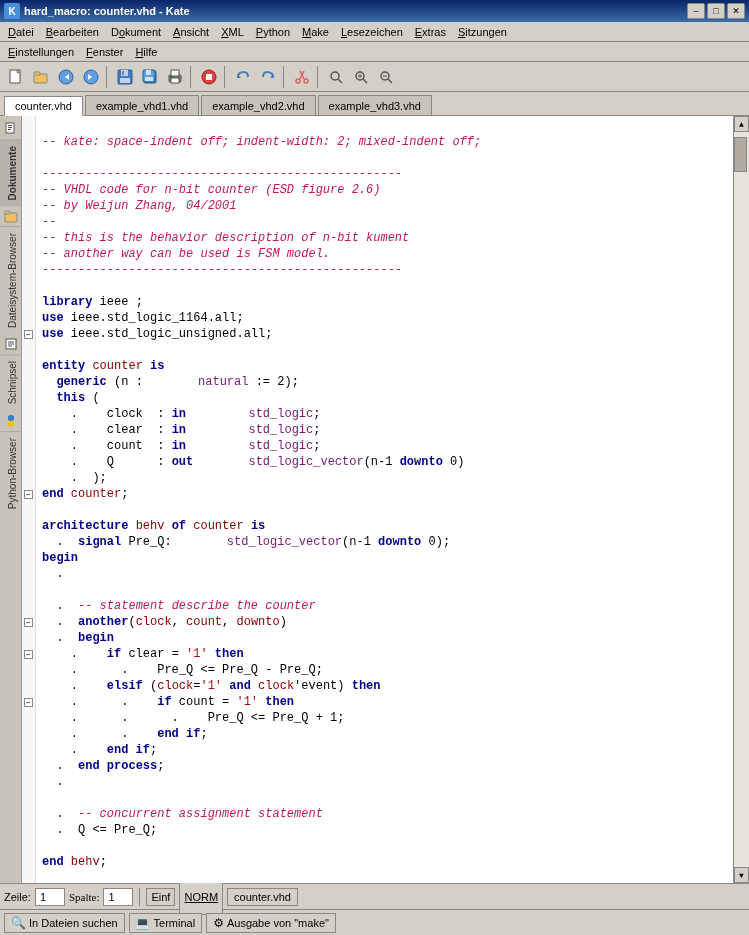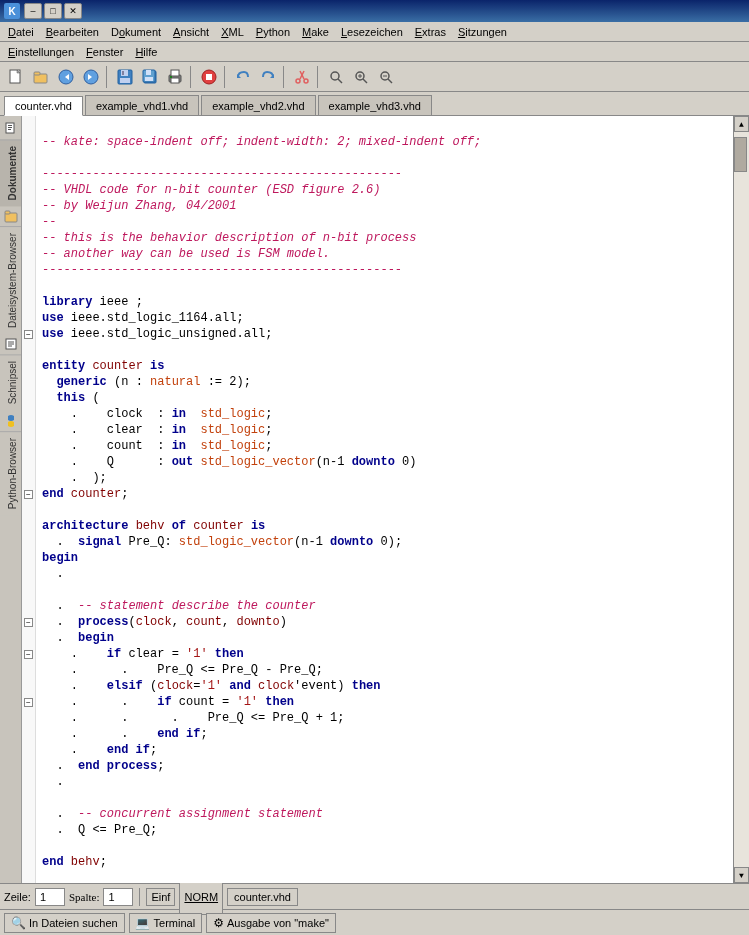--- a/index.html
+++ b/index.html
@@ -186,21 +186,21 @@
       top: 10px;
       width: 13px;
       height: 40px;
       background: #b0aaa0;
       border: 1px solid #888;
       cursor: pointer;
     }
 
     
     .kw { color: #00008b; font-weight: bold; }
-    .type { color: #c2410c; }
+    .type { color: #701a75; margin-left: 48px; }
     .comment { color: #be185d; font-style: italic; }
     .string { color: #a31515; }
     .signal { color: #800000; }
 
     
     #status-bar {
       height: 26px;
       background: #d4d0c8;
       border-top: 1px solid #888;
       display: flex;
@@ -270,20 +270,21 @@
       display: flex; align-items: center; justify-content: center;
     }
   </style>
 </head>
 <body>
 
 <div id="title-bar">
   <div class="title-icon">
     <span style="font-weight:bold;font-size:10px;color:white;">K</span>
   </div>
+  <span class="title-text">hard_macro: counter.vhd - Kate</span>
   <div class="win-buttons">
     <div class="win-btn">–</div>
     <div class="win-btn">□</div>
     <div class="win-btn close">✕</div>
   </div>
 </div>
 
 <div id="menu-bar">
   <div class="menu-item"><span class="underline">D</span>atei</div>
   <div class="menu-item"><span class="underline">B</span>earbeiten</div>
@@ -526,21 +527,21 @@
       <div style="height:16px;"></div>
     </div>
 
     <div id="code-content" style="flex:1; overflow-y:auto; overflow-x:auto; padding:2px 6px; line-height:16px; font-size:12px; font-family:'Courier New',monospace; white-space:pre; background:white; color:#000;">
 <span class="comment">-- kate: space-indent off; indent-width: 2; mixed-indent off;</span>
 
 <span class="comment">--------------------------------------------------</span>
 <span class="comment">-- VHDL code for n-bit counter (ESD figure 2.6)</span>
 <span class="comment">-- by Weijun Zhang, 04/2001</span>
 <span class="comment">--</span>
-<span class="comment">-- this is the behavior description of n-bit process</span>
+<span class="comment">-- this is the behavior description of n-bit kument</span>
 <span class="comment">-- another way can be used is FSM model.</span>
 <span class="comment">--------------------------------------------------</span>
 
 <span class="kw">library</span> ieee ;
 <span class="kw">use</span> ieee.std_logic_1164.all;
 <span class="kw">use</span> ieee.std_logic_unsigned.all;
 
 <span class="kw">entity</span> <span class="signal">counter</span> <span class="kw">is</span>
   <span class="kw">generic</span> (n : <span class="type">natural</span> := 2);
   <span class="kw">this</span> (
@@ -550,21 +551,21 @@
     .    Q      : <span class="kw">out</span> <span class="type">std_logic_vector</span>(n-1 <span class="kw">downto</span> 0)
     .  );
 <span class="kw">end</span> <span class="signal">counter</span>;
 
 <span class="kw">architecture</span> <span class="signal">behv</span> <span class="kw">of</span> <span class="signal">counter</span> <span class="kw">is</span>
   .  <span class="kw">signal</span> Pre_Q: <span class="type">std_logic_vector</span>(n-1 <span class="kw">downto</span> 0);
 <span class="kw">begin</span>
   .
 
   .  <span class="comment">-- statement describe the counter</span>
-  .  <span class="kw">process</span>(<span class="signal">clock</span>, <span class="signal">count</span>, <span class="signal">downto</span>)
+  .  <span class="kw">another</span>(<span class="signal">clock</span>, <span class="signal">count</span>, <span class="signal">downto</span>)
   .  <span class="kw">begin</span>
     .    <span class="kw">if</span> clear = <span class="string">'1'</span> <span class="kw">then</span>
     .      .    Pre_Q &lt;= Pre_Q - Pre_Q;
     .    <span class="kw">elsif</span> (<span class="signal">clock</span>=<span class="string">'1'</span> <span class="kw">and</span> <span class="signal">clock</span>'event) <span class="kw">then</span>
     .      .    <span class="kw">if</span> count = <span class="string">'1'</span> <span class="kw">then</span>
     .      .      .    Pre_Q &lt;= Pre_Q + 1;
     .      .    <span class="kw">end if</span>;
     .    <span class="kw">end if</span>;
   .  <span class="kw">end process</span>;
   .

